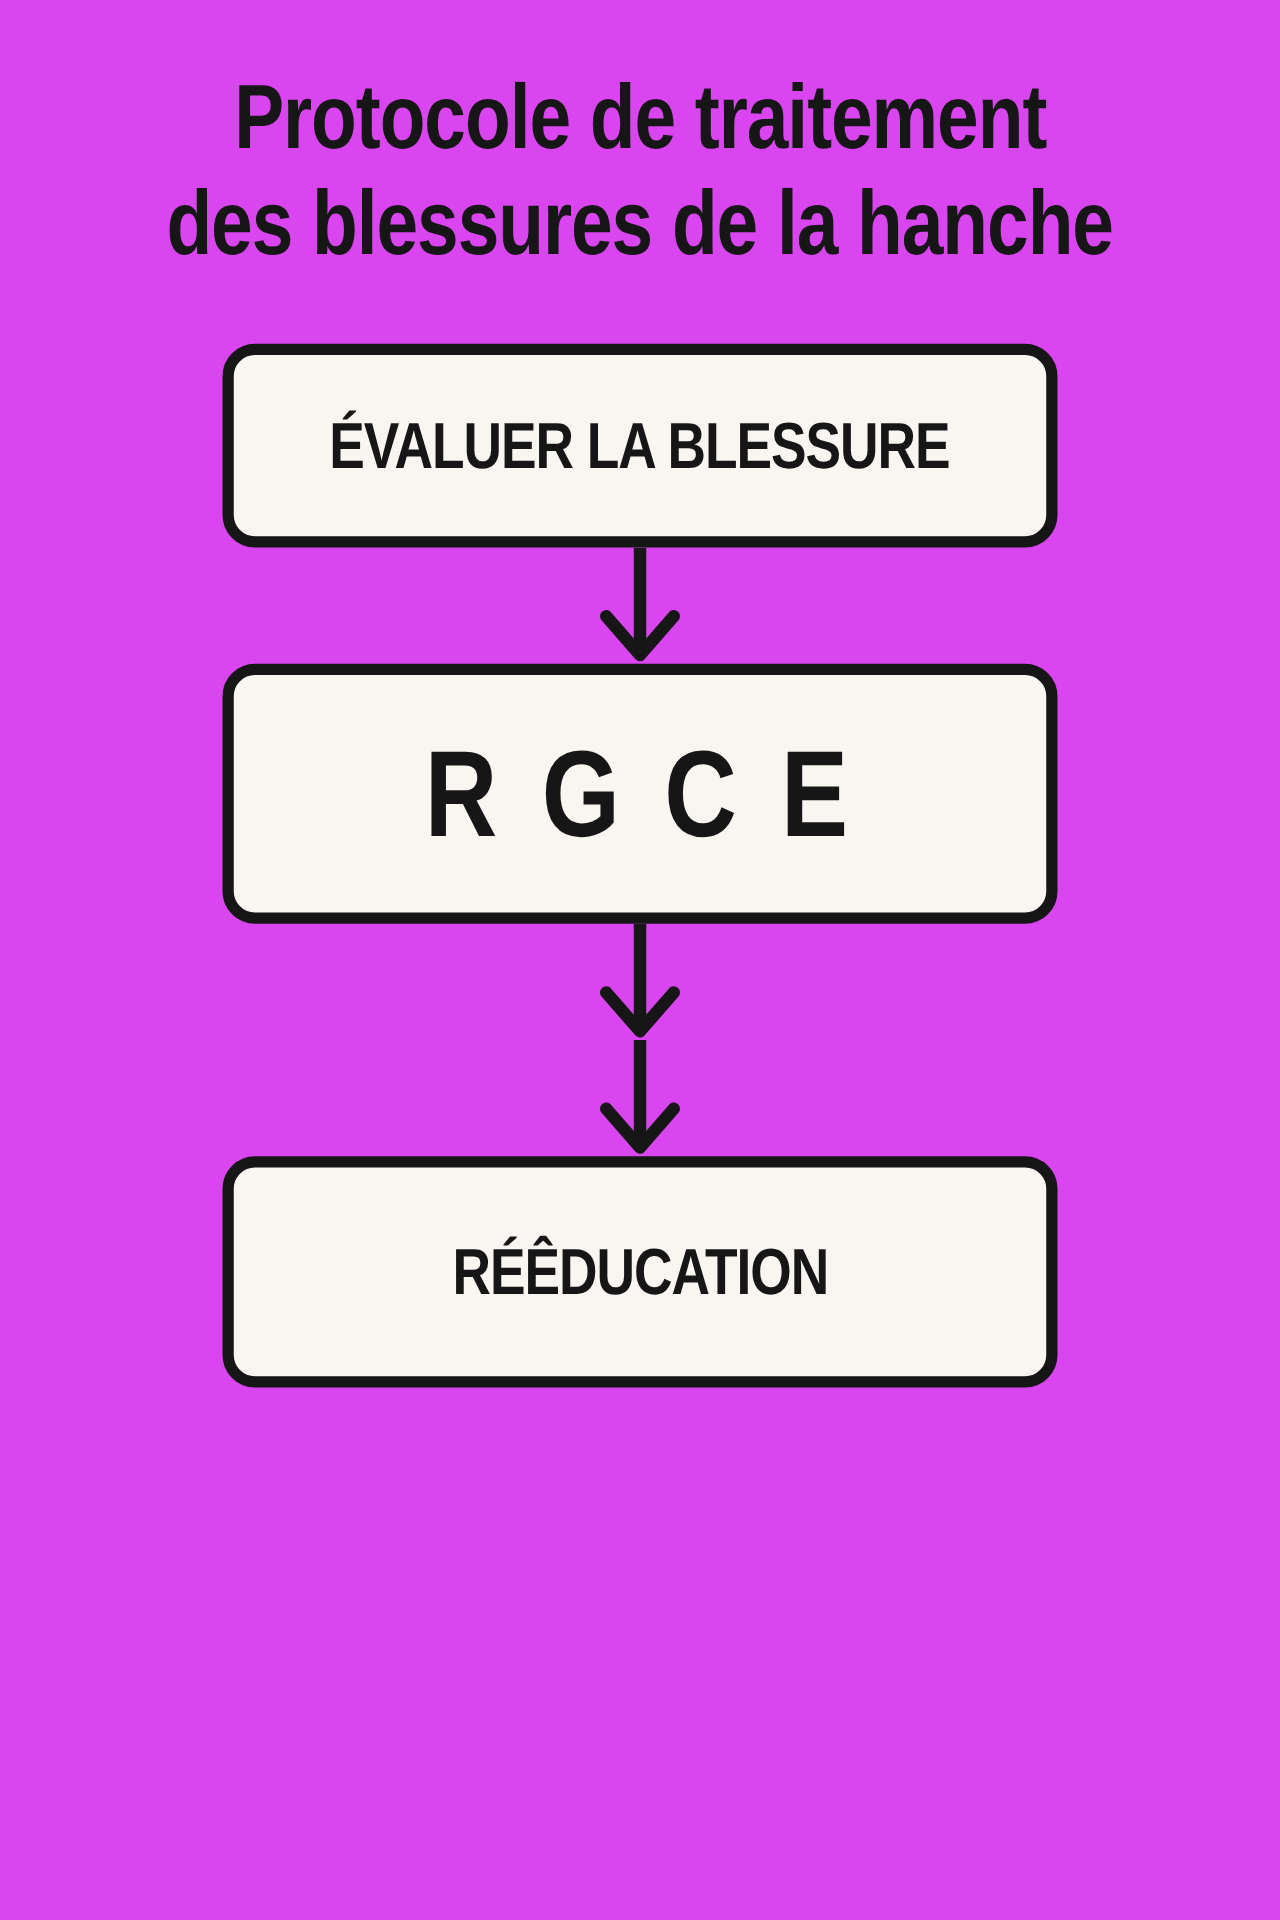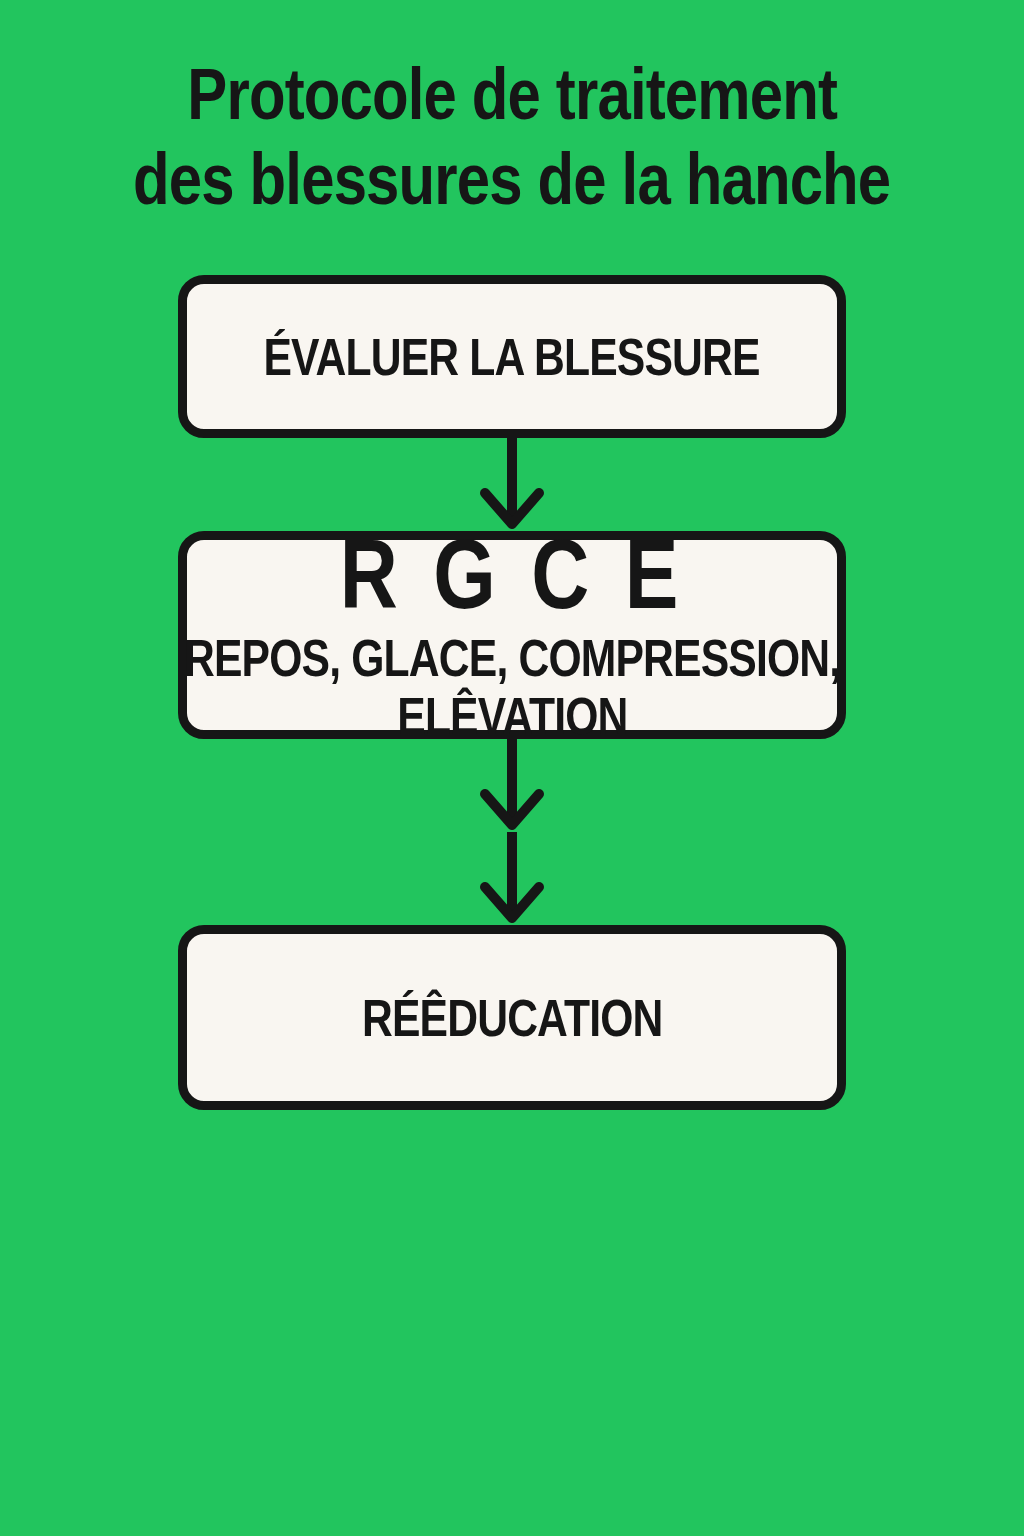--- a/index.html
+++ b/index.html
@@ -9,21 +9,21 @@
     font-family: "Liberation Sans", "DejaVu Sans", sans-serif;
     color: #161616;
     overflow: hidden;
   }
   .page {
     width: 1024px;
     height: 1536px;
     display: flex;
     flex-direction: column;
     align-items: center;
-    background: #22c55e;
+    background: #d946ef;
   }
   
   .cond {
     display: inline-block;
     transform: scaleX(0.82);
     transform-origin: center center;
     white-space: nowrap;
   }
   .title {
     margin-top: 52px;
@@ -88,24 +88,20 @@
       <svg width="84" height="93" viewBox="0 0 84 93" xmlns="http://www.w3.org/2000/svg" aria-hidden="true">
         <path d="M42 0 L42 85" stroke="#161616" stroke-width="10" fill="none"></path>
         <path d="M15 55 L42 86 L69 55" stroke="#161616" stroke-width="10" fill="none" stroke-linecap="round" stroke-linejoin="round"></path>
       </svg>
     </div>
 
     <div class="box box-2">
       <div class="acronym">
         <span class="cond">R G C E</span>
       </div>
-      <div class="sub-label">
-        <span class="cond">REPOS, GLACE, COMPRESSION,</span><br>
-        <span class="cond">ELÊVATION</span>
-      </div>
     </div>
 
     <div class="arrow">
       <svg width="84" height="93" viewBox="0 0 84 93" xmlns="http://www.w3.org/2000/svg" aria-hidden="true">
         <path d="M42 0 L42 85" stroke="#161616" stroke-width="10" fill="none"></path>
         <path d="M15 55 L42 86 L69 55" stroke="#161616" stroke-width="10" fill="none" stroke-linecap="round" stroke-linejoin="round"></path>
       </svg>
     </div>
 
 

